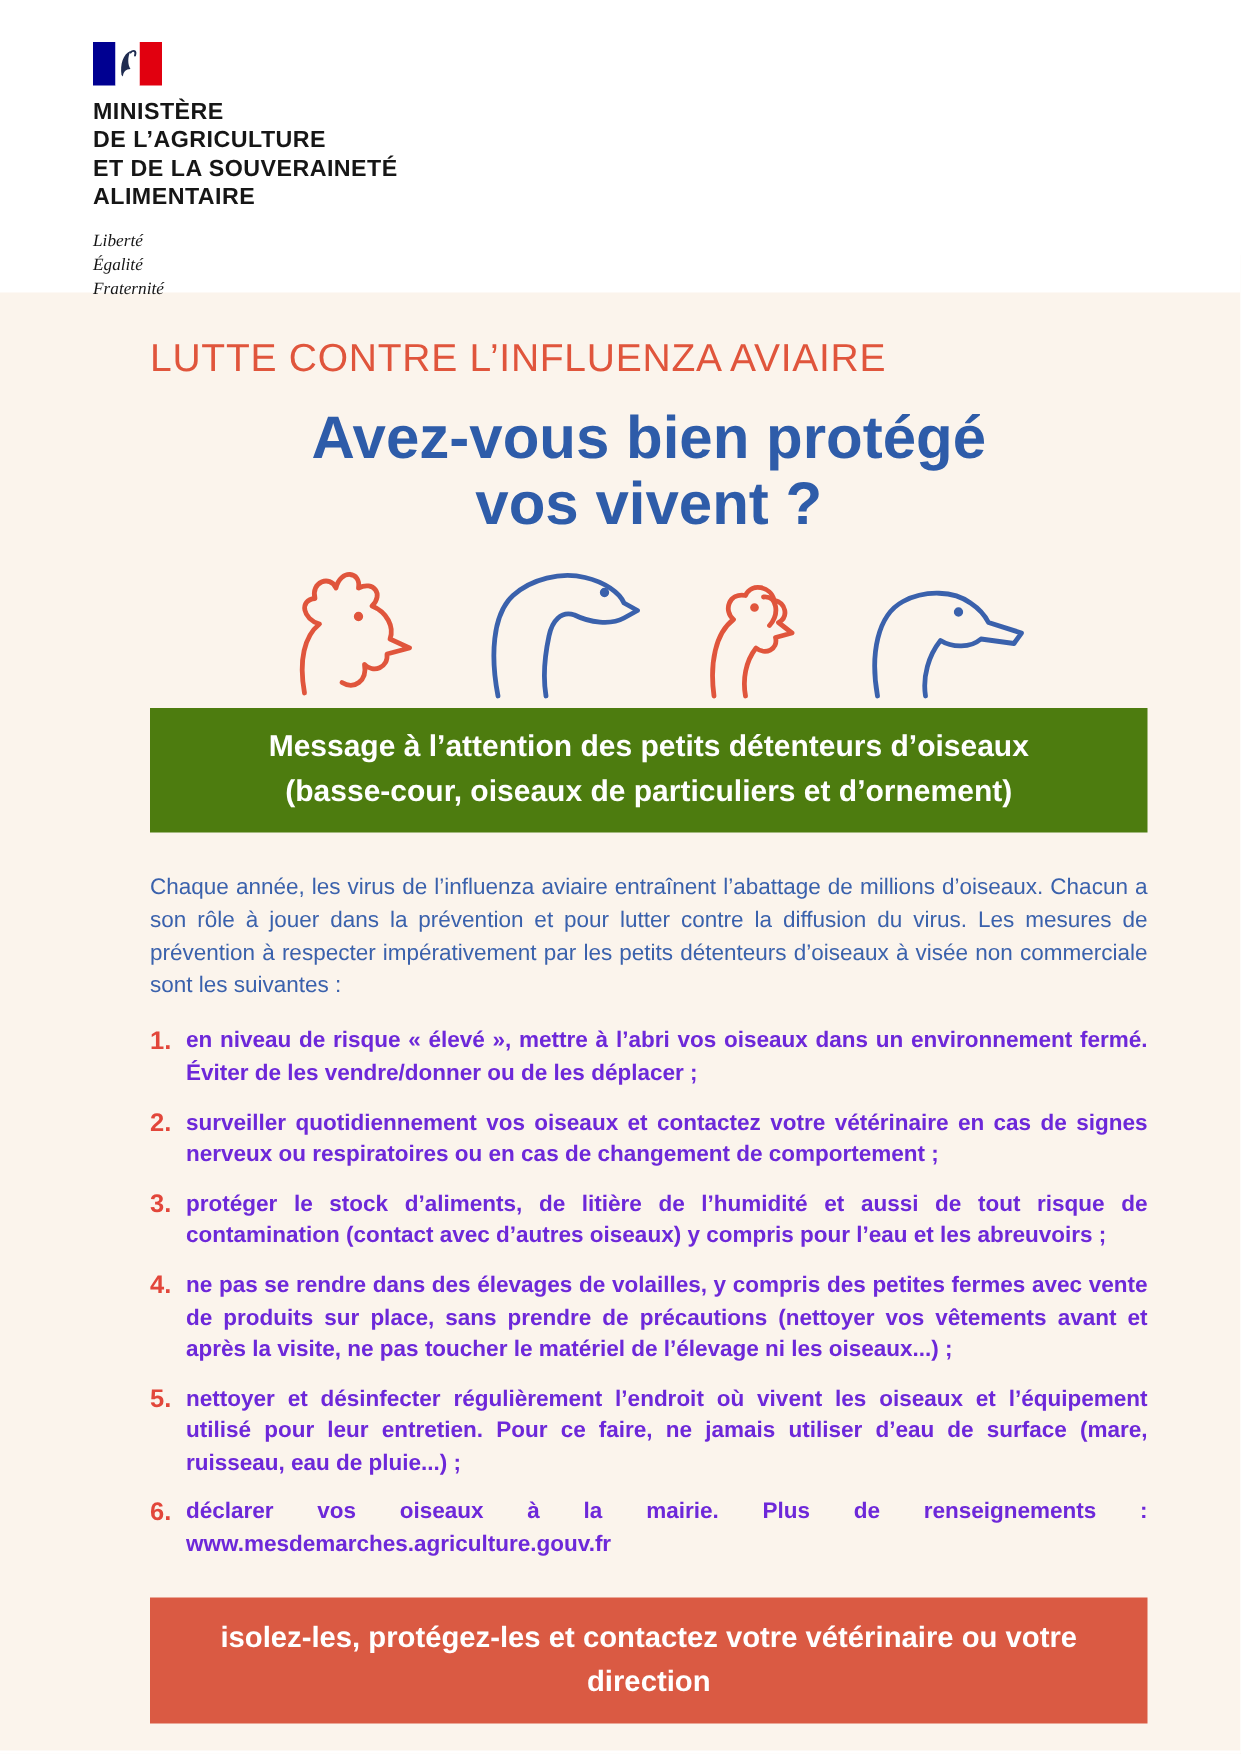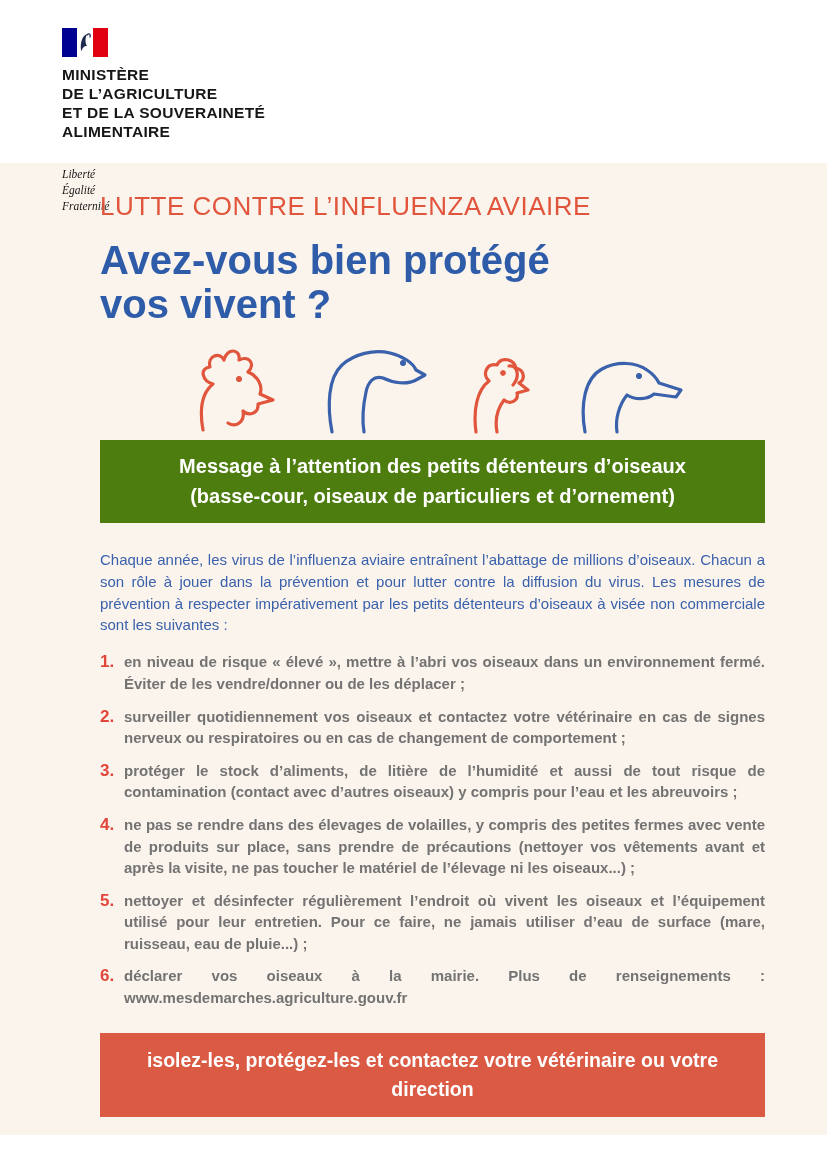--- a/index.html
+++ b/index.html
@@ -5,54 +5,54 @@
   * { margin:0; padding:0; box-sizing:border-box; }
   html,body { background:#ffffff; }
   body {
     width:827px; height:1169px;
     font-family:"Liberation Sans", sans-serif;
     color:#161616;
   }
   .page { position:relative; width:827px; height:1169px; background:#ffffff; overflow:hidden; }
 
   
-  .gov-header { height:163px; padding:28px 0 0 62px; background:#ffffff; }
+  .gov-header { height:195px; padding:28px 0 0 62px; background:#ffffff; }
   .flag { display:flex; width:46px; height:29px; margin-bottom:9px; }
   .flag .stripe { width:15.33px; height:100%; }
   .flag .stripe.b { background:#000091; }
   .flag .stripe.w { background:#ffffff; position:relative; }
   .flag .stripe.r { background:#e1000f; }
   .flag .stripe.w svg { position:absolute; left:0; top:0; }
   .ministry-name { font-size:15.5px; font-weight:bold; line-height:1.22; letter-spacing:0.02em; text-transform:uppercase; color:#161616; }
-  .motto { margin-top:24px; font-family:"Liberation Serif", serif; font-style:italic; font-size:11.5px; line-height:1.4; color:#161616; }
+  .motto { margin-top:11px; font-family:"Liberation Serif", serif; font-style:italic; font-size:11.5px; line-height:1.4; color:#161616; }
 
   
   .content { background:#fbf4ec; min-height:930px; padding:28px 62px 18px 100px; }
 
   .surtitle { font-size:26px; letter-spacing:0.5px; color:#e0553c; margin-bottom:12px; }
-  .title { text-align:left; font-size:40px; font-weight:bold; line-height:1.1; color:#2e5ca9; margin-bottom:6px;margin-top:16px; }
+  .title { text-align:center; font-size:40px; font-weight:bold; line-height:1.1; color:#2e5ca9; margin-bottom:6px;margin-top:16px; }
 
   .birds { display:flex; justify-content:center; align-items:flex-end; gap:16px; height:102px; margin-bottom:6px; }
   .birds svg { display:block; }
   .bird-red { stroke:#e0553c; }
   .bird-blue { stroke:#3a61ac; }
   .birds path { fill:none; stroke-width:3.2; stroke-linecap:round; stroke-linejoin:round; }
   .birds circle.eye-red { fill:#e0553c; }
   .birds circle.eye-blue { fill:#3a61ac; }
 
   .banner { text-align:center; font-weight:bold; color:#ffffff; }
   .blue-banner { background:#4d7c0f; font-size:20px; line-height:1.52; padding:11px 8px; margin-bottom:26px; }
   .red-banner  { background:#da5a43; font-size:19.5px; line-height:1.5; padding:13px 8px; margin-top:24px; }
 
   .intro { color:#3a61ac; font-size:15px; line-height:1.46; text-align:justify; margin-bottom:15px; }
 
   .measures { display:flex; flex-direction:column; gap:11px; }
   .measure { display:flex; }
   .measure .num { width:24px; flex:0 0 24px; color:#e2463a; font-size:17px; font-weight:bold; line-height:1.25; }
-  .measure .txt { flex:1; color:#737373; font-size:15px; font-weight:bold; line-height:1.44; text-align:justify; }
+  .measure .txt { flex:1; color:#6d28d9; font-size:15px; font-weight:bold; line-height:1.44; text-align:justify; }
   .inline-link, .info-link { color:inherit; cursor:pointer; }
 </style>
 </head>
 <body>
 
 <div class="page">
 
   <header class="gov-header">
     <div class="flag">
       <div class="stripe b"></div>

